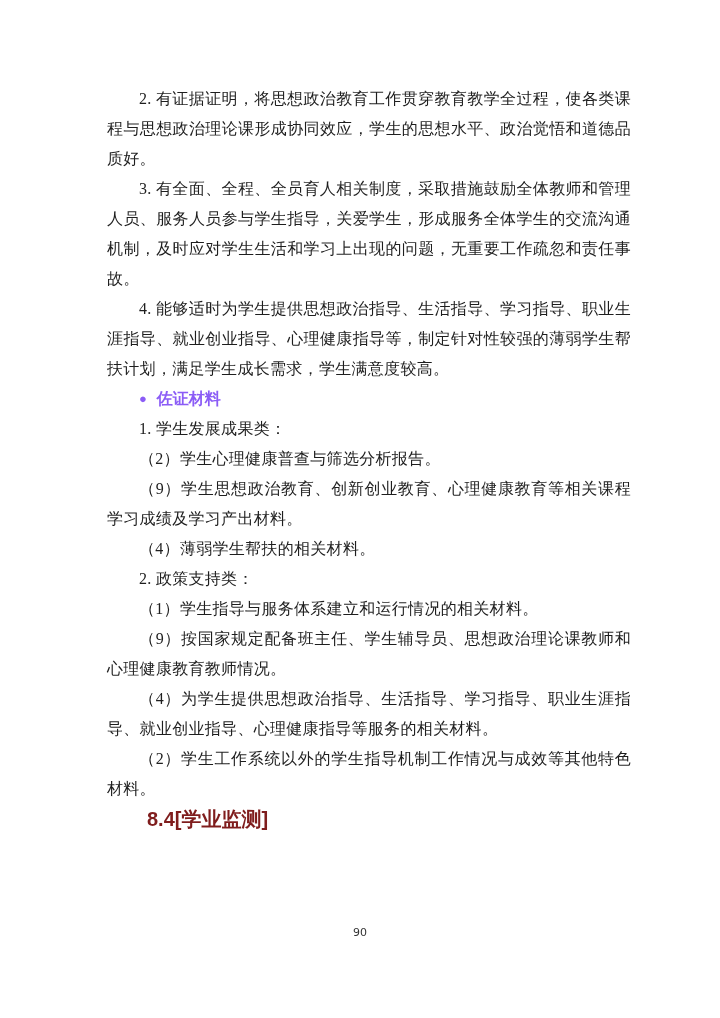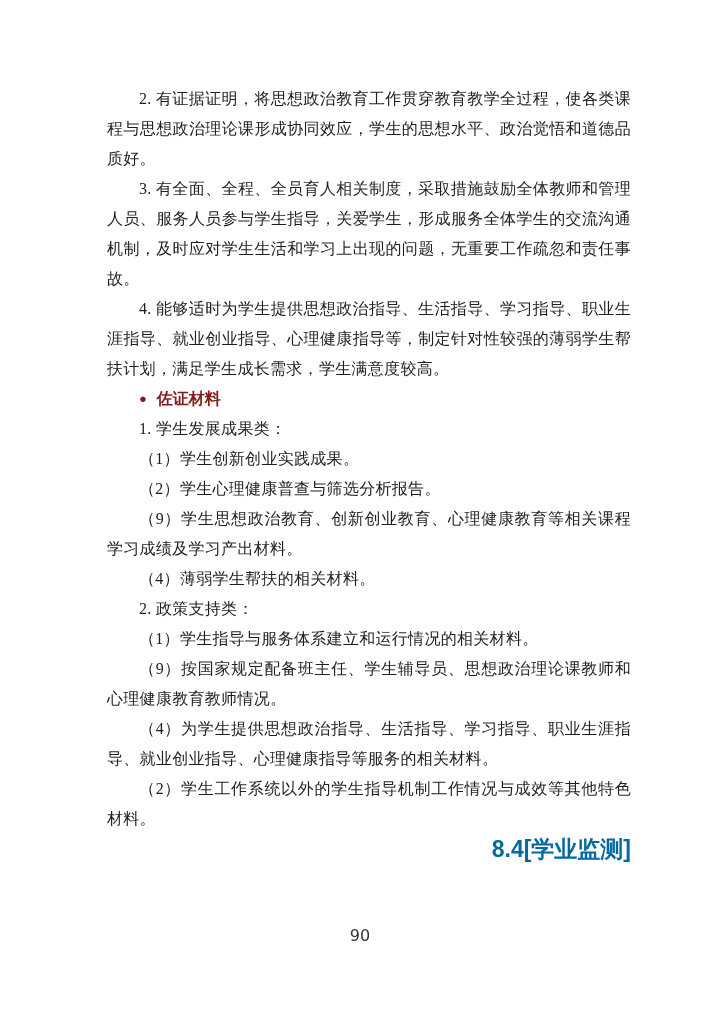--- a/index.html
+++ b/index.html
@@ -28,62 +28,61 @@
     color: #1e1e1e;
     text-align: justify;
     text-indent: 2em;
     font-family: "Liberation Serif", "DejaVu Serif", serif;
     letter-spacing: 0.3px;
   }
   .bullet-heading {
     margin: 0;
     font-size: 16px;
     line-height: 30px;
-    color: #7f1d1d;
+    color: #8b5cf6;
     font-weight: bold;
     text-indent: 2em;
     font-family: "Liberation Sans", "DejaVu Sans", sans-serif;
   }
   .bullet-heading .bullet {
     font-size: 13px;
     margin-right: 10px;
     vertical-align: 1px;
   }
   .section-heading {
     margin: 0 0 10px 0;
-    font-size: 23px;
+    font-size: 20px;
     line-height: 30px;
-    color: #0369a1;
+    color: #7f1d1d;
     font-weight: bold;
     text-indent: 2em;
-    text-align: right;
+    text-align: left;
     font-family: "Liberation Sans", "DejaVu Sans", sans-serif;
   }
   .page-number {
     position: absolute;
     left: 0;
     right: 0;
     top: 926px;
     text-align: center;
-    font-size: 16px;
+    font-size: 11px;
     color: #333333;
     font-family: "DejaVu Sans", "Liberation Sans", sans-serif;
   }
 </style>
 </head>
 <body>
 
 <div class="page">
   <div class="content">
       <p class="para">2. 有证据证明，将思想政治教育工作贯穿教育教学全过程，使各类课程与思想政治理论课形成协同效应，学生的思想水平、政治觉悟和道德品质好。</p>
       <p class="para">3. 有全面、全程、全员育人相关制度，采取措施鼓励全体教师和管理人员、服务人员参与学生指导，关爱学生，形成服务全体学生的交流沟通机制，及时应对学生生活和学习上出现的问题，无重要工作疏忽和责任事故。</p>
       <p class="para">4. 能够适时为学生提供思想政治指导、生活指导、学习指导、职业生涯指导、就业创业指导、心理健康指导等，制定针对性较强的薄弱学生帮扶计划，满足学生成长需求，学生满意度较高。</p>
       <p class="bullet-heading"><span class="bullet">●</span><span>佐证材料</span></p>
       <p class="para">1. 学生发展成果类：</p>
-      <p class="para">（1）学生创新创业实践成果。</p>
       <p class="para">（2）学生心理健康普查与筛选分析报告。</p>
       <p class="para">（9）学生思想政治教育、创新创业教育、心理健康教育等相关课程学习成绩及学习产出材料。</p>
       <p class="para">（4）薄弱学生帮扶的相关材料。</p>
       <p class="para">2. 政策支持类：</p>
       <p class="para">（1）学生指导与服务体系建立和运行情况的相关材料。</p>
       <p class="para">（9）按国家规定配备班主任、学生辅导员、思想政治理论课教师和心理健康教育教师情况。</p>
       <p class="para">（4）为学生提供思想政治指导、生活指导、学习指导、职业生涯指导、就业创业指导、心理健康指导等服务的相关材料。</p>
       <p class="para">（2）学生工作系统以外的学生指导机制工作情况与成效等其他特色材料。</p>
       <p class="section-heading">8.4[学业监测]</p>
     </div>

